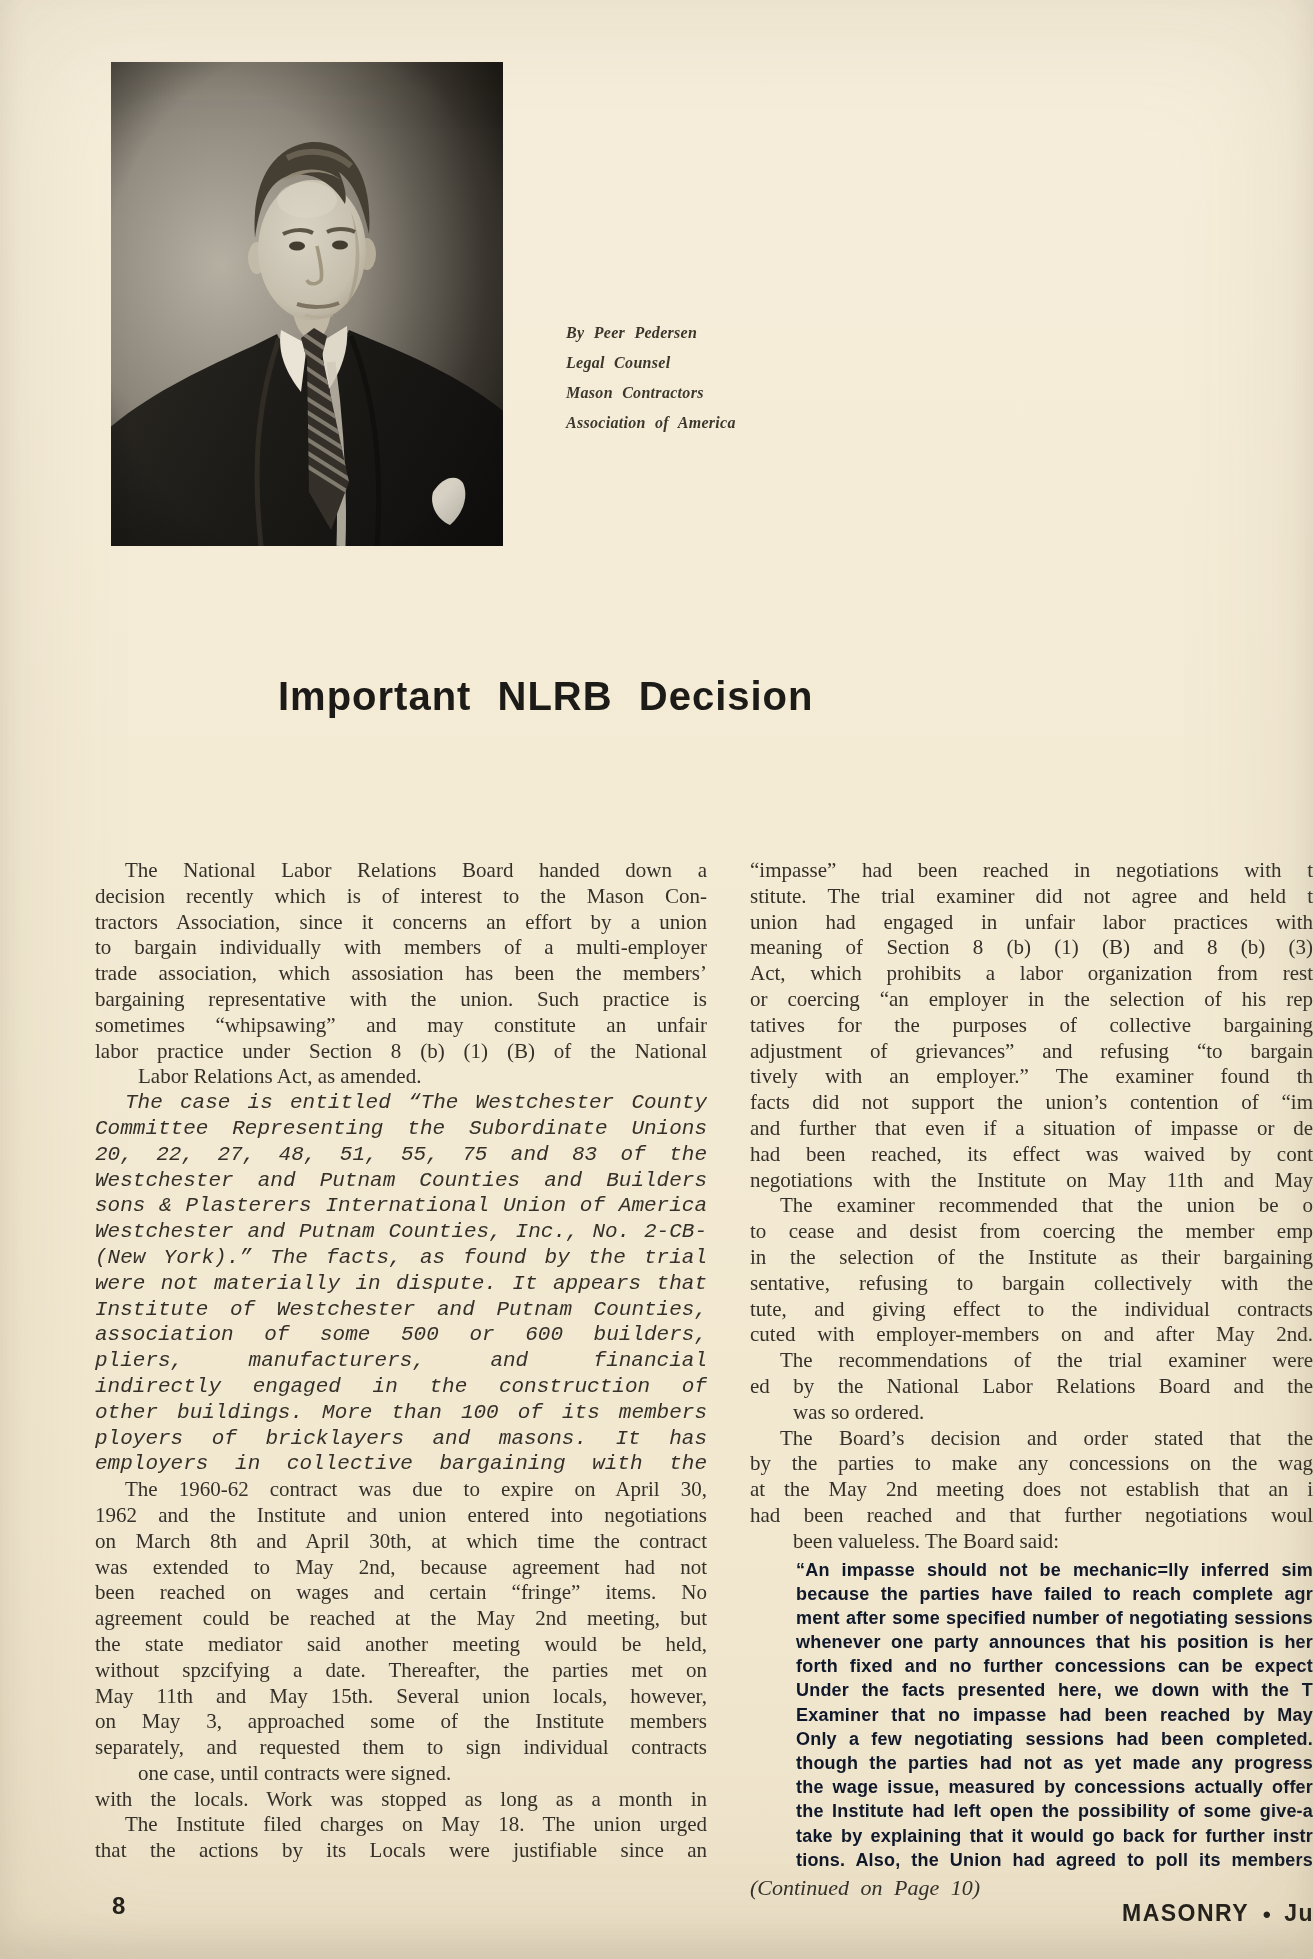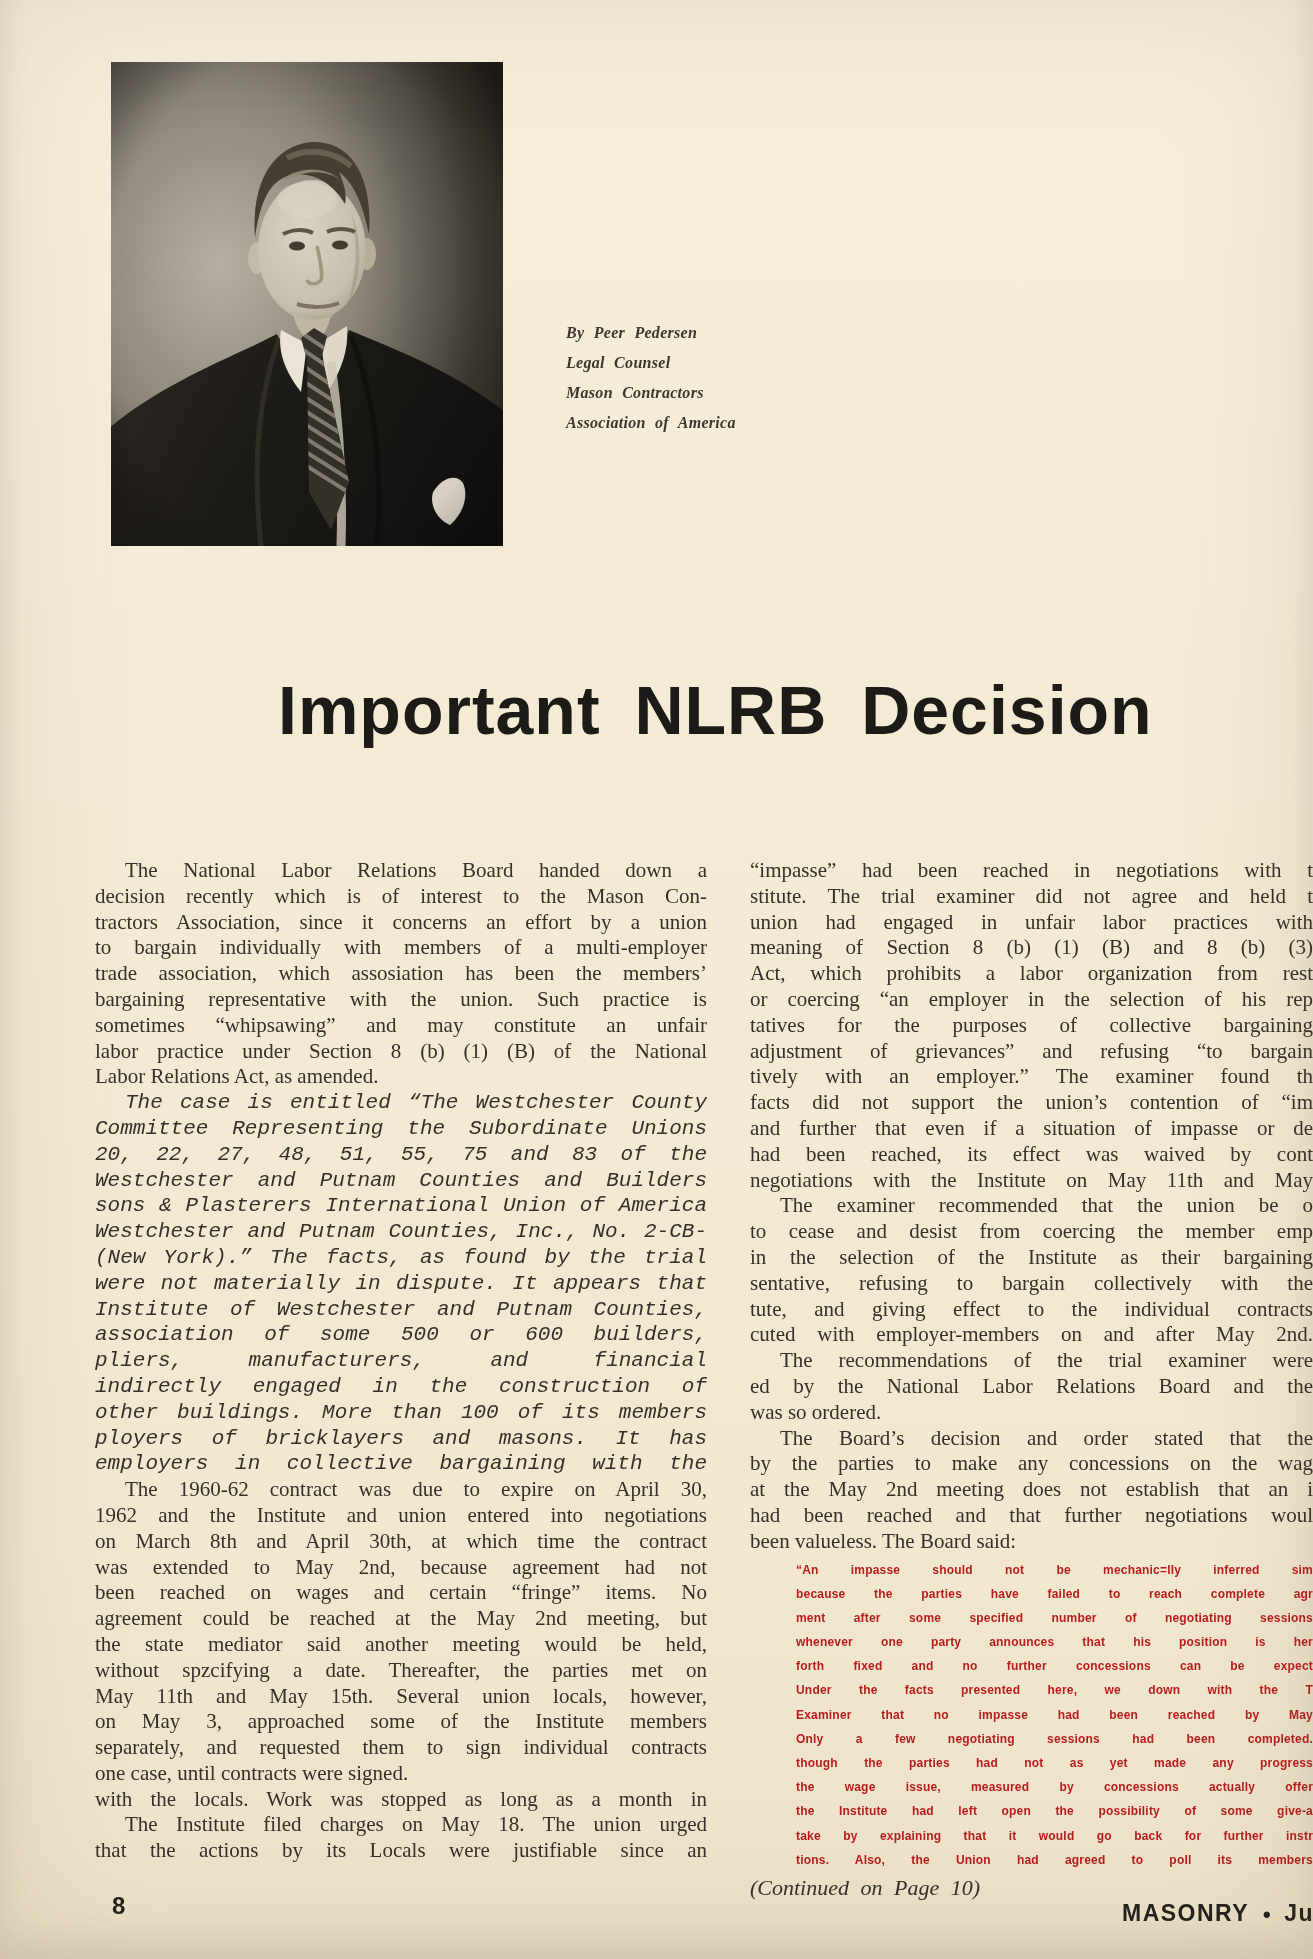--- a/index.html
+++ b/index.html
@@ -11,31 +11,31 @@
   }
   .scan-shade{position:absolute;inset:0;pointer-events:none;
     box-shadow:inset 0 0 140px rgba(120,100,60,.14), inset 0 -18px 30px rgba(90,85,70,.12);}
   .photo{position:absolute;left:111px;top:62px;width:392px;height:484px;}
   .photo svg{display:block;width:100%;height:100%;}
   .byline{position:absolute;left:566px;top:318px;
     font-style:italic;font-weight:bold;font-size:16px;line-height:30px;
     letter-spacing:.3px;word-spacing:5px;color:#3b372d;}
   .title{position:absolute;left:278px;top:676px;white-space:nowrap;
     font-family:"Liberation Sans","DejaVu Sans",sans-serif;font-weight:bold;
-    font-size:68px;line-height:1;letter-spacing:1px;word-spacing:14px;color:#1c1b17;}
+    font-size:40px;line-height:1;letter-spacing:1px;word-spacing:14px;color:#1c1b17;}
   .col{position:absolute;top:858px;font-size:21px;line-height:25.8px;color:#35312a;}
   .col-left{left:95px;width:612px;}
   .col-right{left:750px;width:563px;}
   .ln{height:25.8px;overflow:hidden;text-align:justify;text-align-last:justify;}
-  .ln.end{text-align-last:left;}
+  .ln.end{text-align-last:left;margin-left:43px;}
   .ln.ind{text-indent:30px;}
   .ln.it{font-style:italic;font-family:Liberation Mono, monospace;}
   .quote{margin-top:3px;margin-left:46px;
     font-family:"Liberation Sans","DejaVu Sans",sans-serif;font-weight:bold;
-    font-size:12px;line-height:24.2px;color:#b91c1c;letter-spacing:.2px;}
+    font-size:18px;line-height:24.2px;color:#0f172a;letter-spacing:.2px;}
   .qln{height:24.2px;overflow:hidden;text-align:justify;text-align-last:justify;}
   .continued{margin-top:3px;font-style:italic;font-size:22px;color:#33302a;word-spacing:6px;}
   .footer-page{position:absolute;left:112px;top:1892px;
     font-family:"Liberation Sans","DejaVu Sans",sans-serif;font-weight:bold;
     font-size:24px;color:#23211c;}
   .footer-right{position:absolute;left:1122px;top:1900px;white-space:nowrap;
     font-family:"Liberation Sans","DejaVu Sans",sans-serif;font-weight:bold;
     font-size:23px;letter-spacing:1.5px;color:#23211c;display:flex;align-items:center;gap:13px;}
   .footer-right .dot{font-size:15px;letter-spacing:0;}
 </style>

